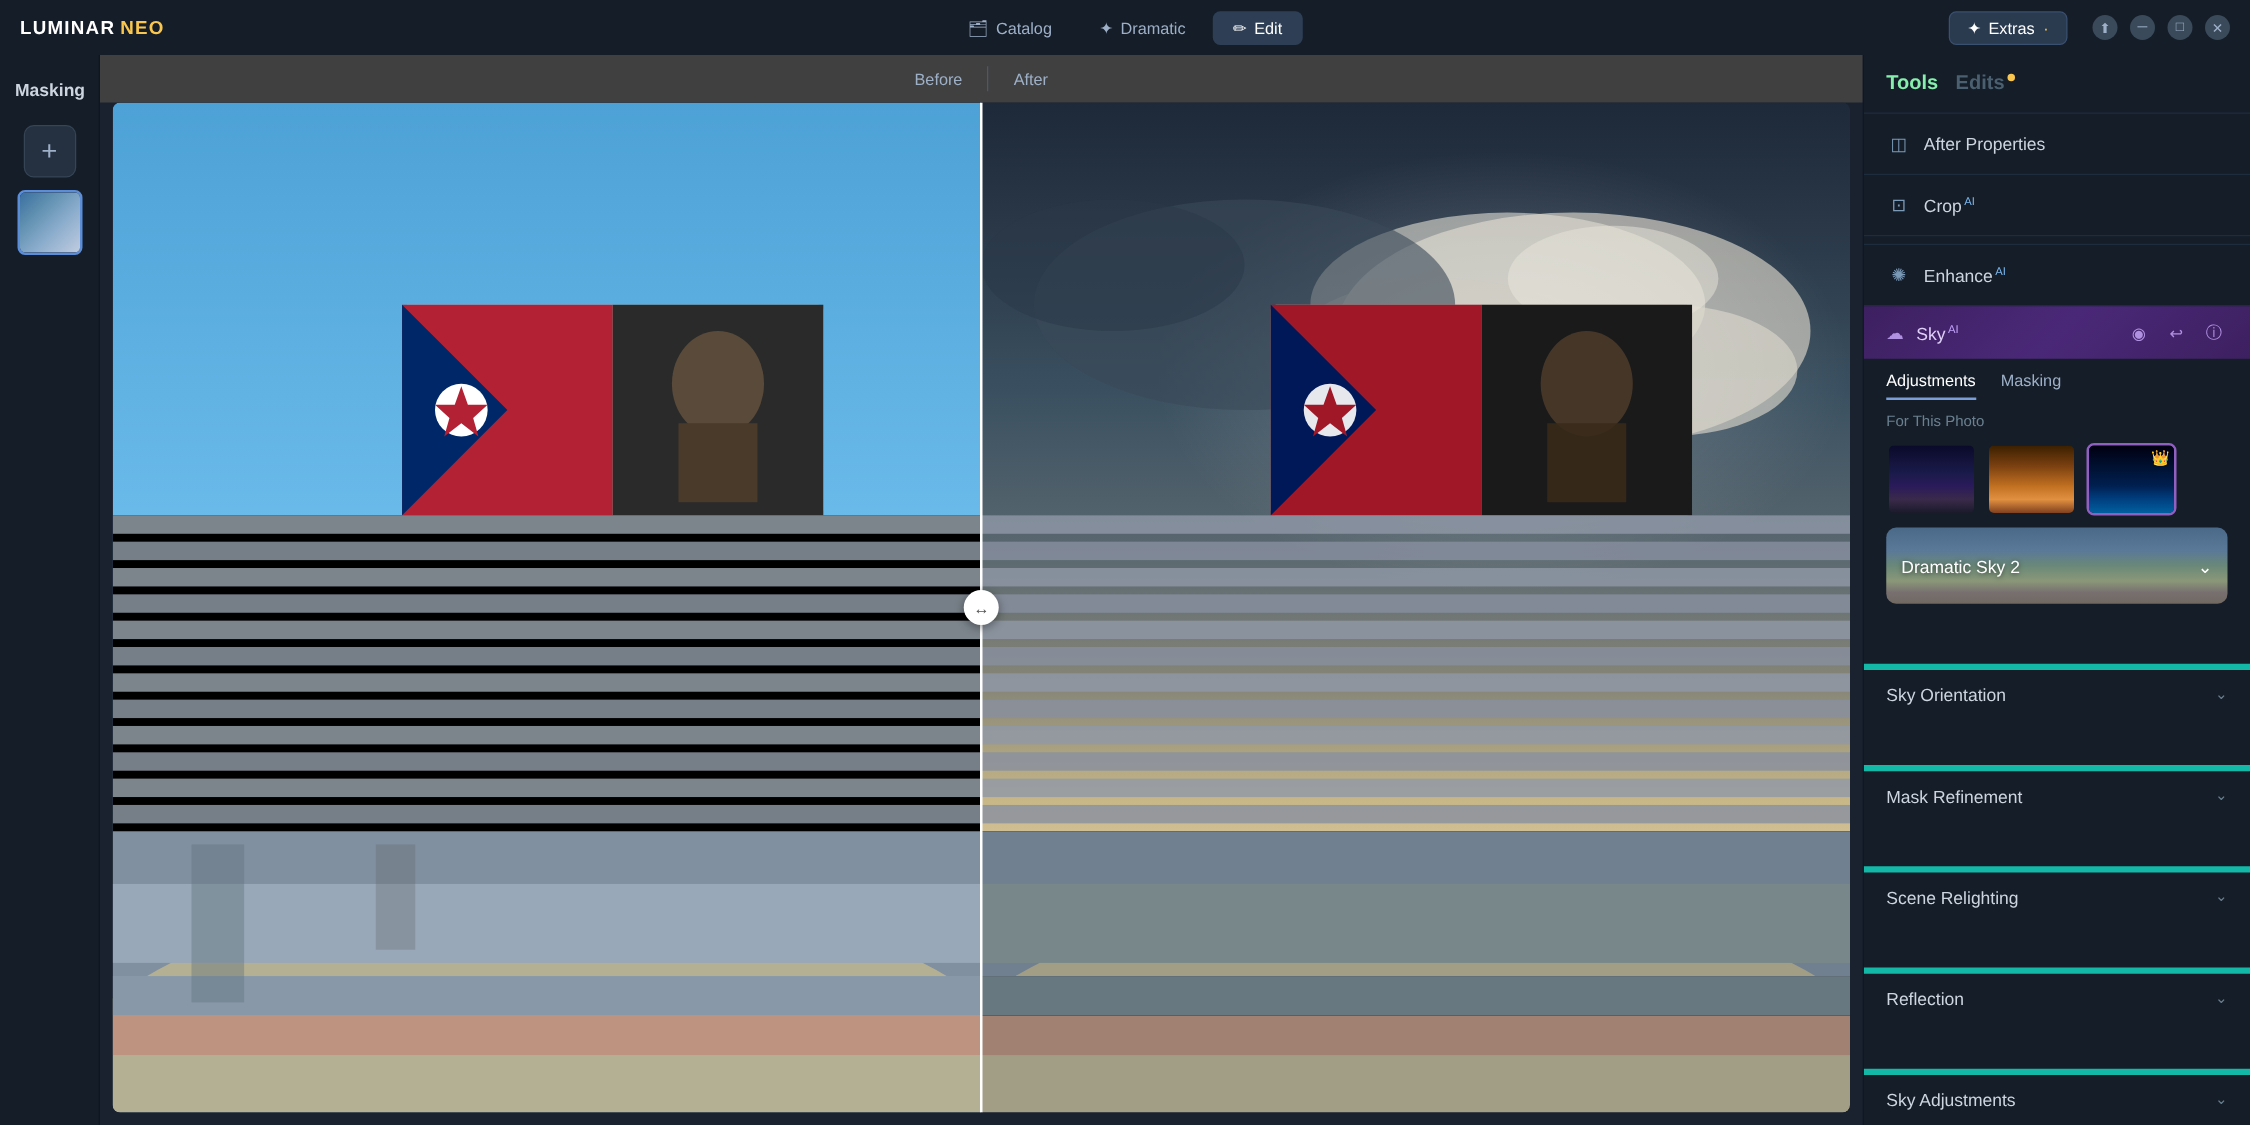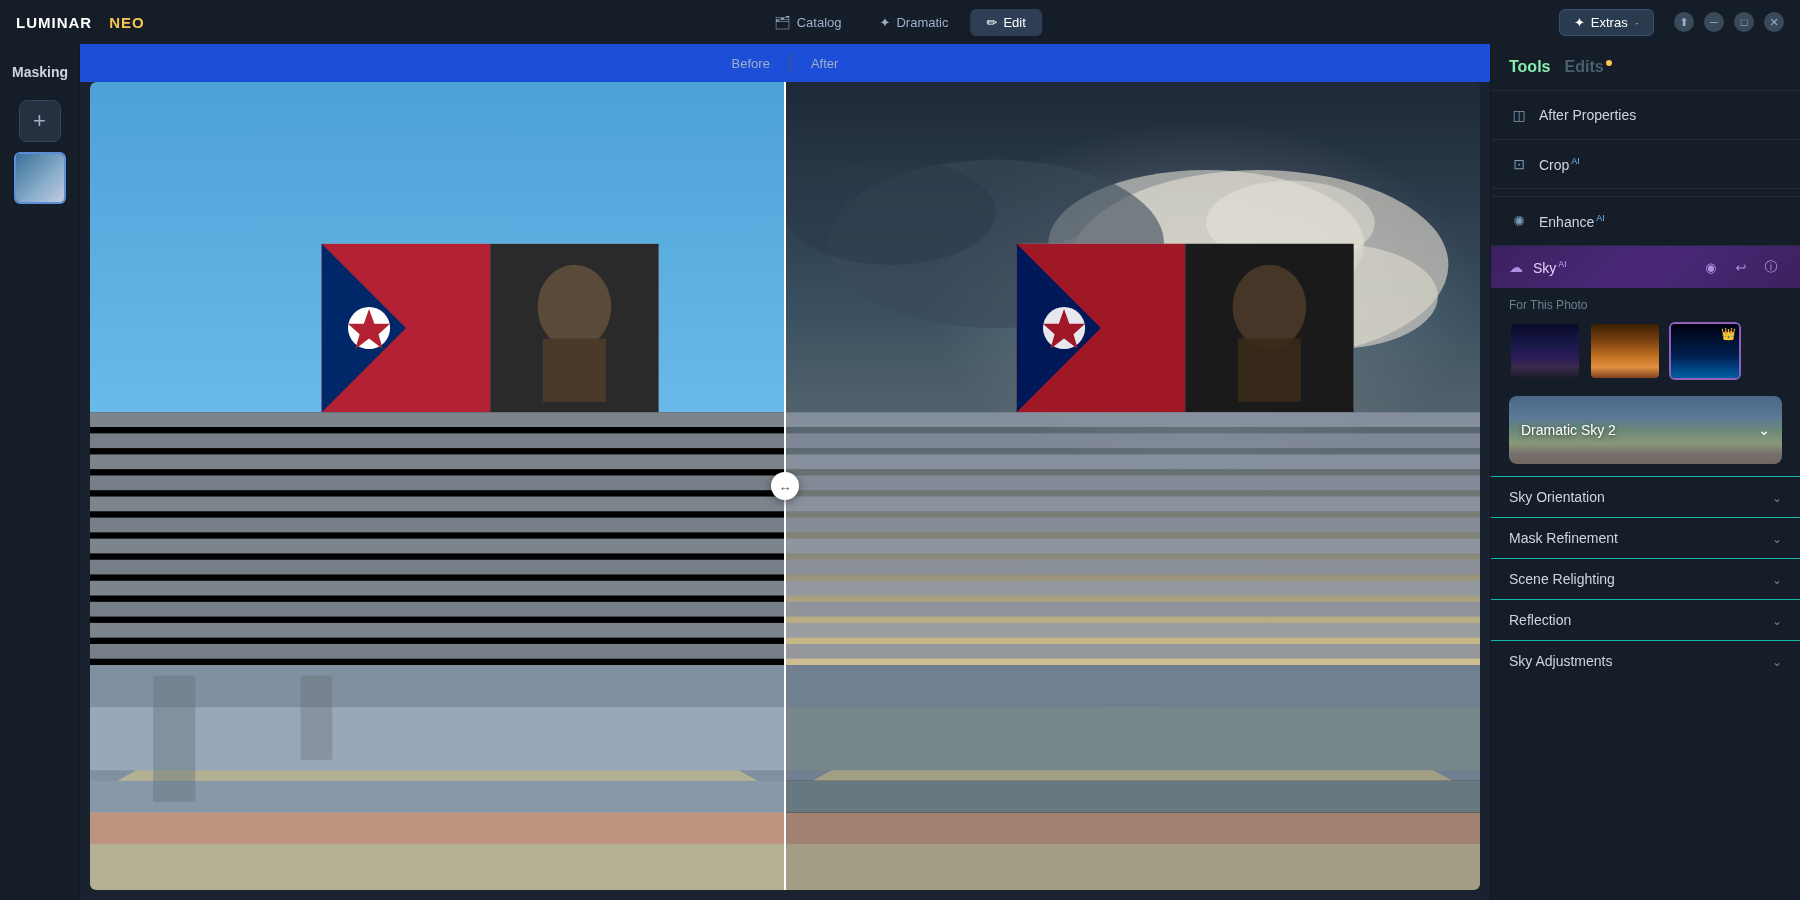--- a/index.html
+++ b/index.html
@@ -24,21 +24,21 @@
       flex-shrink: 0;
       position: relative;
     }
     .titlebar-logo {
       font-size: 15px;
       font-weight: 700;
       color: #fff;
       letter-spacing: 1px;
       display: flex;
       align-items: center;
-      gap: 17px;
+      gap: 4px;
     }
     .logo-luminar { color: #fff; }
     .logo-neo { color: #f9c74f; }
     .titlebar-center {
       position: absolute;
       left: 50%;
       transform: translateX(-50%);
       display: flex;
       align-items: center;
       gap: 6px;
@@ -153,21 +153,21 @@
       flex-direction: column;
       background: #1a2230;
       position: relative;
     }
     .canvas-toolbar {
       height: 38px;
       display: flex;
       align-items: center;
       justify-content: center;
       gap: 0;
-      background: #1d4ed8;
+      background: #404040;
       position: relative;
     }
     .before-after {
       display: flex;
       align-items: center;
       gap: 0;
       position: absolute;
       left: 50%;
       transform: translateX(-50%);
     }
@@ -403,24 +403,25 @@
       flex: 1;
     }
     .sky-selector-chevron {
       color: #fff;
       font-size: 14px;
     }
 
     
     .collapsible {
       display: flex;
-      align-items: flex-end;
+      align-items: flex-start;
       padding: 12px 18px;
       cursor: pointer;
-      border-top: 1px solid #14b8a6;
+      border-top: 5px solid #14b8a6;
+      margin-top: 36px;
     }
     .collapsible-label {
       font-size: 14px;
       color: #cdd5e0;
       flex: 1;
     }
     .collapsible-chevron {
       color: #6a8090;
       font-size: 12px;
     }
@@ -660,20 +661,24 @@
       <span class="sky-label">
         <span>Sky</span><span style="font-size:9px; color:#c0a0f8; vertical-align:super; margin-left:2px;">AI</span>
       </span>
       <div class="sky-actions">
         <div class="sky-action-btn">◉</div>
         <div class="sky-action-btn">↩</div>
         <div class="sky-action-btn">ⓘ</div>
       </div>
     </div>
 
+    <div class="sub-tabs">
+      <span class="sub-tab active">Adjustments</span>
+      <span class="sub-tab">Masking</span>
+    </div>
 
     <div class="for-photo-label">For This Photo</div>
 
     <div class="sky-presets-row">
       <div class="sky-preset-thumb">
         <div class="preset-bg-1"></div>
       </div>
       <div class="sky-preset-thumb">
         <div class="preset-bg-2"></div>
       </div>

